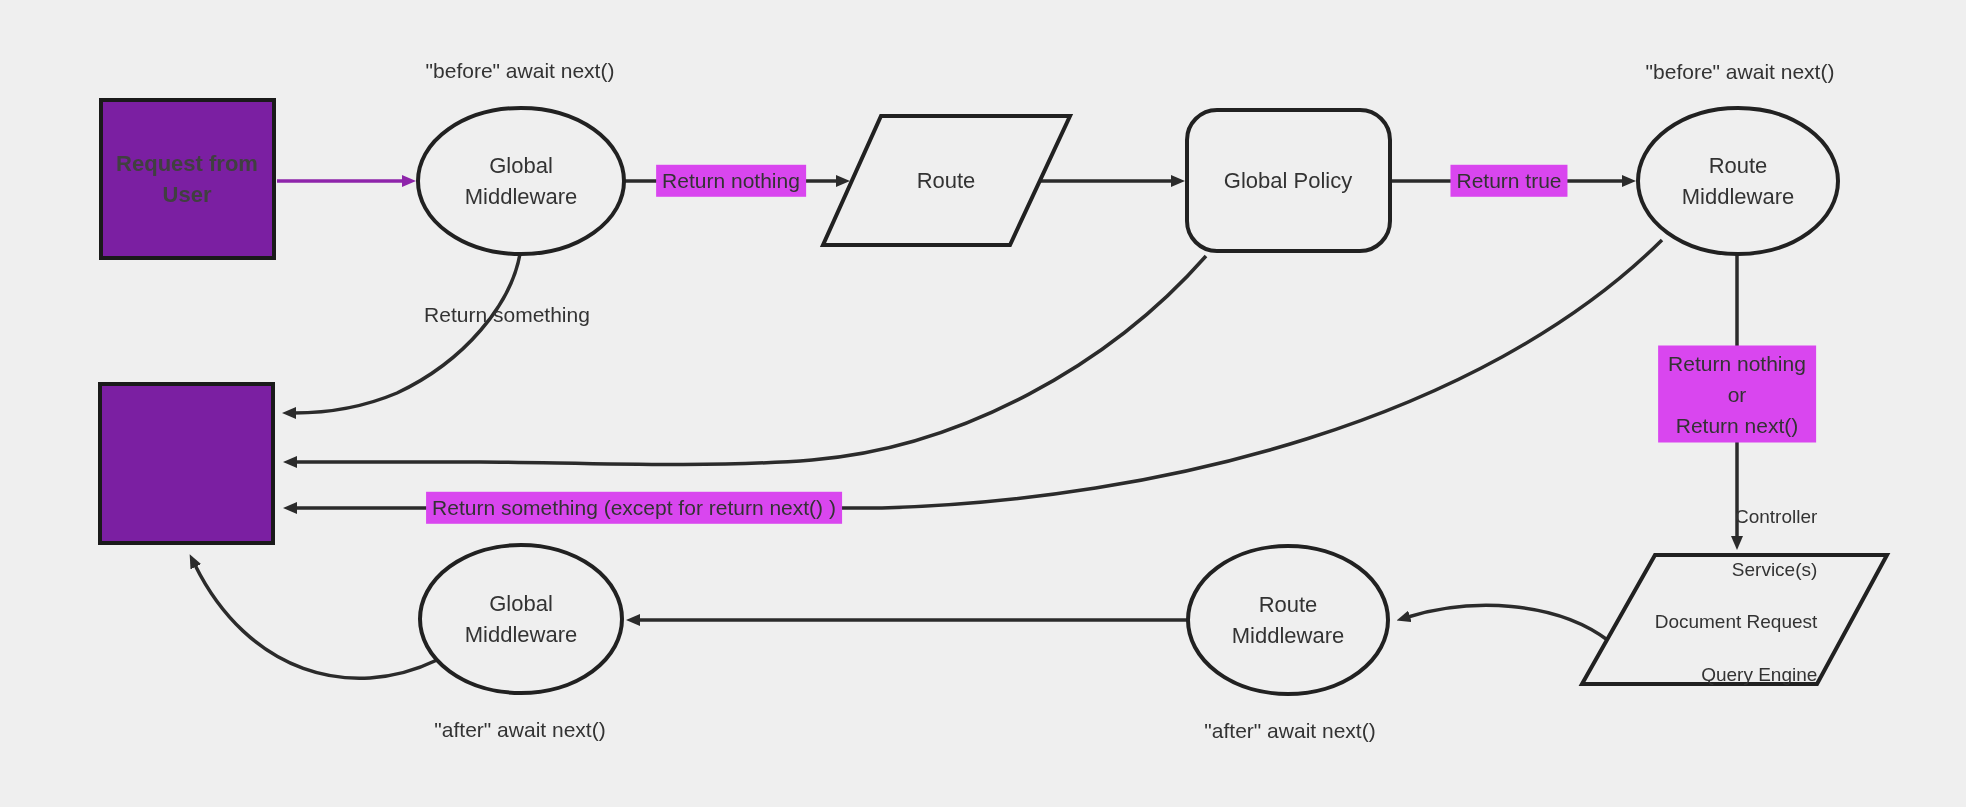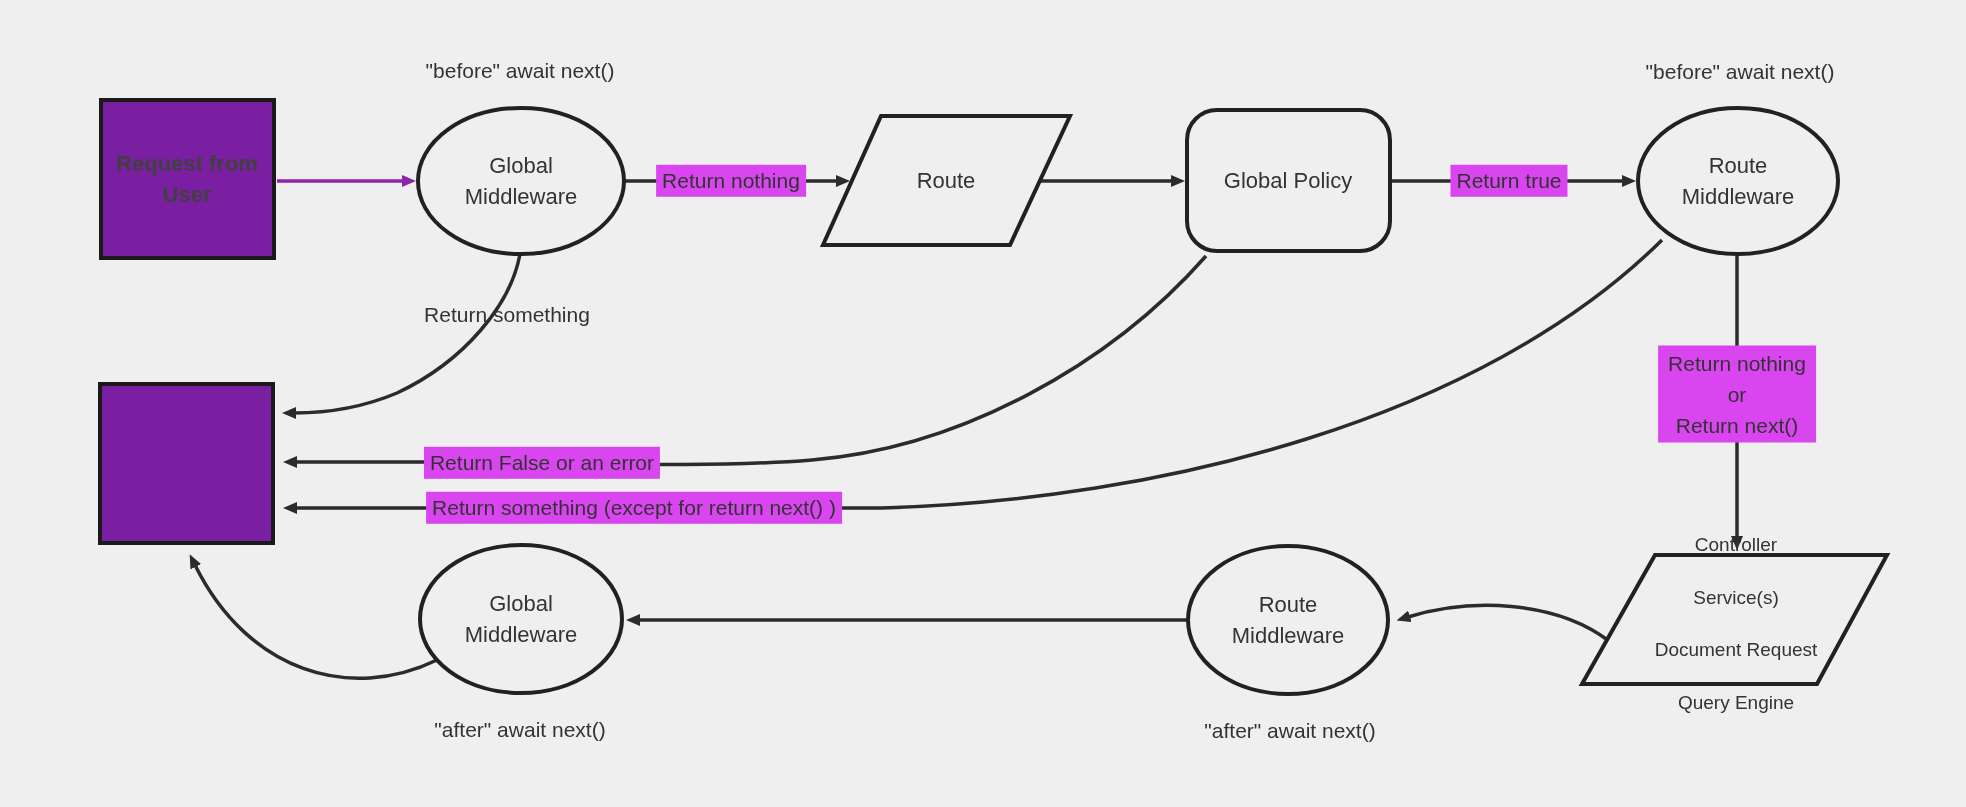--- a/index.html
+++ b/index.html
@@ -84,35 +84,34 @@
     <ellipse cx="1288" cy="620" rx="100" ry="74" fill="#efefef" stroke="#212121" stroke-width="4"></ellipse>
     <ellipse cx="521" cy="619" rx="101" ry="74" fill="#efefef" stroke="#212121" stroke-width="4"></ellipse>
     <rect x="100" y="384" width="173" height="159" fill="#7b1fa2" stroke="#1a1a1a" stroke-width="4"></rect>
   </svg>
 
   <div class="node-label node-label--inverse" style="left:187px;top:179px;">Request from User</div>
   <div class="node-label" style="left:521px;top:181px;width:150px;">Global Middleware</div>
   <div class="node-label" style="left:946px;top:181px;">Route</div>
   <div class="node-label" style="left:1288px;top:181px;">Global Policy</div>
   <div class="node-label" style="left:1738px;top:181px;width:150px;">Route Middleware</div>
-  <div class="node-label node-label--small" style="left:1736px;top:624px;">
+  <div class="node-label node-label--small" style="left:1736px;top:596px;text-align:right;">
     <div>Controller</div>
     <div>Service(s)</div>
     <div>Document Request</div>
     <div>Query Engine</div>
   </div>
   <div class="node-label" style="left:1288px;top:620px;width:150px;">Route Middleware</div>
   <div class="node-label" style="left:521px;top:619px;width:150px;">Global Middleware</div>
 
   <div class="edge-label" style="left:520px;top:71px;">"before" await next()</div>
   <div class="edge-label" style="left:1740px;top:72px;">"before" await next()</div>
   <div class="edge-label edge-label--bg" style="left:731px;top:181px;">Return nothing</div>
   <div class="edge-label edge-label--bg" style="left:1509px;top:181px;">Return true</div>
   <div class="edge-label" style="left:507px;top:315px;">Return something</div>
-  <div class="edge-label edge-label--bg" style="left:542px;top:463px;">Return False or an error</div>
   <div class="edge-label edge-label--bg" style="left:634px;top:508px;">Return something (except for return next() )</div>
   <div class="edge-label edge-label--bg edge-label--stack" style="left:1737px;top:394px;">
     <div>Return nothing</div>
     <div>or</div>
     <div>Return next()</div>
   </div>
   <div class="edge-label" style="left:520px;top:730px;">"after" await next()</div>
   <div class="edge-label" style="left:1290px;top:731px;">"after" await next()</div>
 
 </div>

